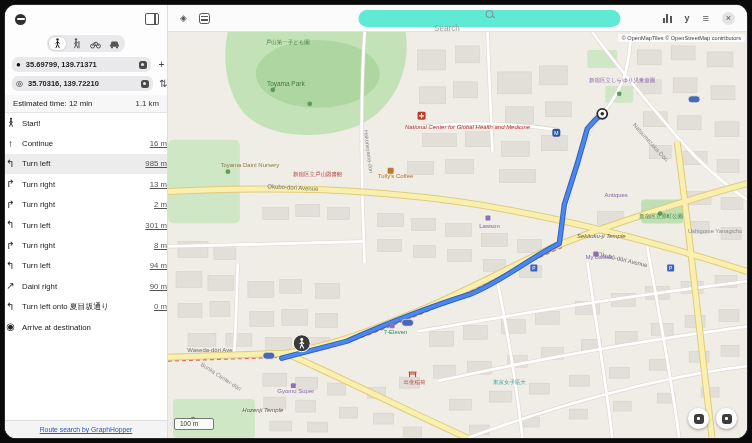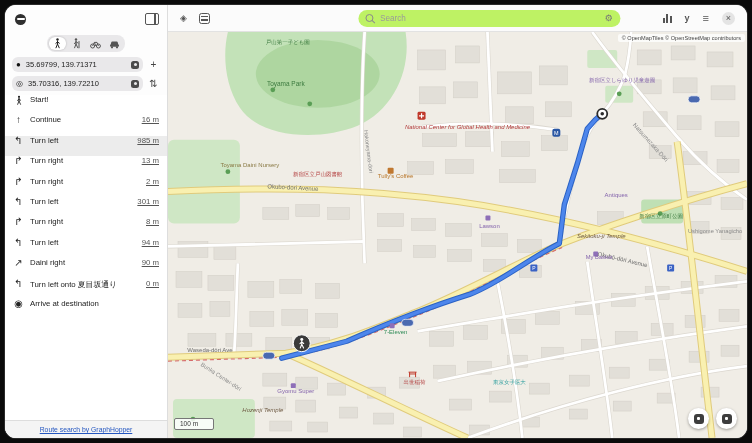--- a/index.html
+++ b/index.html
@@ -15,48 +15,48 @@
   .panel-toggle{width:12px;height:10px;border:1.3px solid #555;border-radius:2px;position:relative;}
   .panel-toggle::after{content:"";position:absolute;right:2px;top:0;bottom:0;width:2.5px;background:#555;}
   .modes{display:flex;justify-content:center;margin:4px 0 5px;}
   .mode-pill{background:#e9e8ea;border-radius:8px;padding:2px;display:flex;gap:2px;}
   .mode-btn{width:17px;height:13px;border-radius:6px;display:flex;align-items:center;justify-content:center;}
   .mode-btn.sel{background:#fff;box-shadow:0 0 2px rgba(0,0,0,.25);}
   .mode-btn svg{display:block;}
   .inrow{display:flex;align-items:center;gap:4px;padding:0 7px;margin-bottom:4px;}
   .inbox{flex:1;background:#e9e8ea;border-radius:6px;height:15px;display:flex;align-items:center;padding:0 4px;gap:3px;}
   .inbox input{border:none;background:transparent;outline:none;flex:1;font-size:7.5px;color:#222;
-    font-family:"Liberation Sans","DejaVu Sans",sans-serif;min-width:0;}
+    font-family:"Liberation Sans","DejaVu Sans",sans-serif;min-width:0;font-weight:bold;}
   .pt-start{font-size:8px;color:#111;line-height:1;}
   .pt-dest{font-size:8px;color:#111;line-height:1;}
   .locate{width:8px;height:8px;background:#4a4a4a;border-radius:2.5px;position:relative;flex:0 0 auto;}
   .locate::after{content:"";position:absolute;inset:2.5px;background:#e9e8ea;border-radius:50%;}
   .side-btn{width:13px;text-align:center;font-size:10px;color:#444;line-height:1;flex:0 0 auto;}
   .summary{display:flex;justify-content:space-between;align-items:center;padding:4px 8px;
     font-size:7.8px;color:#222;background:#f7f7f7;border-bottom:1px solid #e3e3e3;}
   .summary .dist{color:#333;}
   .ins-list{flex:1;overflow:hidden;background:#fff;}
-  .ins{display:flex;gap:6px;padding:0 8px;height:20.4px;font-size:7.8px;color:#222;cursor:pointer;}
+  .ins{display:flex;align-items:center;gap:6px;padding:0 0;height:20.4px;font-size:7.8px;color:#222;cursor:pointer;}
   .ins.active{background:#ececec;}
   .ins .g{width:11px;text-align:center;font-size:10px;color:#222;flex:0 0 auto;line-height:1;}
   .ins .t{flex:1;white-space:nowrap;overflow:hidden;text-overflow:ellipsis;}
   .ins .d{color:#555;flex:0 0 auto;text-decoration:underline;}
   .sb-foot{height:17px;background:#f4f4f4;border-top:1px solid #ddd;display:flex;align-items:center;justify-content:center;}
   .sb-foot a{font-size:6.8px;color:#2456c0;text-decoration:underline;}
   
   .rightcol{flex:1;display:flex;flex-direction:column;min-width:0;}
   .topbar{height:26px;background:#fbfbfb;border-bottom:1px solid #e2e2e2;display:flex;
     align-items:center;position:relative;padding:0 12px;}
   .tb-left{display:flex;gap:12px;align-items:center;color:#555;}
   .tb-ic{font-size:9px;line-height:1;color:#555;}
   .transit-ic{width:9px;height:9px;border:1.2px solid #555;border-radius:2.5px;position:relative;}
   .transit-ic::before{content:"";position:absolute;left:1px;right:1px;top:2px;height:1.2px;background:#555;}
   .transit-ic::after{content:"";position:absolute;left:1px;right:1px;bottom:2px;height:1.2px;background:#555;}
   .searchpill{position:absolute;left:50%;transform:translateX(-38%);width:248px;height:17px;
-    background:#bef264;border-radius:9px;display:flex;align-items:center;padding:0 7px;gap:5px;}
+    background:#5eead4;border-radius:9px;display:flex;align-items:center;padding:0 7px;gap:5px;flex-direction:column;}
   .mag{width:6px;height:6px;border:1.2px solid #8a8a8a;border-radius:50%;position:relative;flex:0 0 auto;}
   .mag::after{content:"";position:absolute;width:3.5px;height:1.2px;background:#8a8a8a;
     transform:rotate(45deg);right:-3px;bottom:-1px;}
   .searchpill input{border:none;background:transparent;outline:none;flex:1;font-size:8.2px;color:#333;
     font-family:"Liberation Sans","DejaVu Sans",sans-serif;}
   .searchpill input::placeholder{color:#9a9a9a;}
   .gear{font-size:9px;color:#777;line-height:1;}
   .tb-right{margin-left:auto;display:flex;align-items:center;gap:13px;}
   .stats{display:flex;align-items:flex-end;gap:1.5px;height:9px;}
   .stats i{width:1.8px;background:#555;display:block;}
@@ -132,20 +132,24 @@
 
     <div class="inrow">
       <div class="inbox">
         <span class="pt-dest">◎</span>
         <input value="35.70316, 139.72210" style="">
         <span class="locate"></span>
       </div>
       <span class="side-btn">⇅</span>
     </div>
 
+    <div class="summary">
+      <span>Estimated time: 12 min</span>
+      <span class="dist">1.1 km</span>
+    </div>
 
     <div class="ins-list">
       <div class="ins">
         <span class="g">
           <svg width="8" height="11" viewBox="0 0 9 11">
               <circle cx="4.5" cy="1.4" r="1.2" fill="#222"></circle>
           <path d="M4.5,2.8 L4.5,6 M4.5,3.8 L2.8,5.4 M4.5,3.8 L6.3,5.2 M4.5,6 L3,9.8 M4.5,6 L6.2,9.8" stroke="#222" stroke-width="1" fill="none" stroke-linecap="round"></path>
             </svg></span>
         <span class="t">Start!</span>
         <span class="d"></span>

